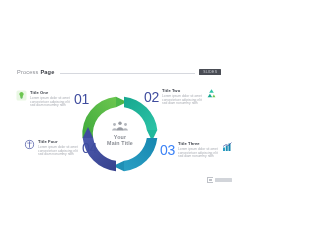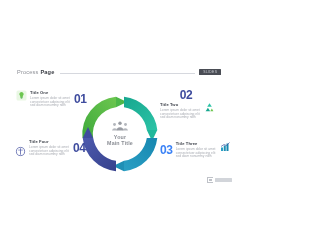--- a/index.html
+++ b/index.html
@@ -27,28 +27,28 @@
     pointer-events:none;
   }
   .people-icon{width:16px;height:10px;margin-bottom:2.5px;}
   .ctr-line{font-size:5.3px;font-weight:bold;color:#8b8e95;line-height:6.4px;letter-spacing:.15px;}
 
   
   .callout{position:absolute;display:flex;align-items:flex-start;}
   .co-body{display:flex;flex-direction:column;}
   .co-title{font-size:4.1px;font-weight:bold;color:#3f434c;letter-spacing:.1px;margin-bottom:1.6px;white-space:nowrap;}
   .co-desc{font-size:3.3px;line-height:3.9px;color:#a9acb3;width:41px;}
-  .co-num{font-size:12px;font-weight:700;letter-spacing:-.3px;line-height:14px;}
+  .co-num{font-size:14px;font-weight:400;letter-spacing:-.3px;line-height:14px;}
   .ico{width:11px;height:11px;flex:0 0 11px;}
 
   
   #c1{left:16px;top:90px;}
-  #c2{left:160px;top:88px;flex-direction:column;}
+  #c2{left:144px;top:88px;}
   #c3{left:160px;top:141px;}
-  #c4{left:15px;top:139px;align-items:flex-end;}
+  #c4{left:24px;top:139px;}
 
   
   #c1 .ico{margin-right:3px;}
   #c4 .ico{margin-right:3px;}
   #c1 .co-num,#c4 .co-num{margin-left:3px;align-self:center;}
   
   #c2 .co-num,#c3 .co-num{margin-right:3px;align-self:center;}
   #c2 .ico,#c3 .ico{margin-left:3px;}
   #c2 .co-head,#c3 .co-head{display:flex;align-items:flex-start;}
 

